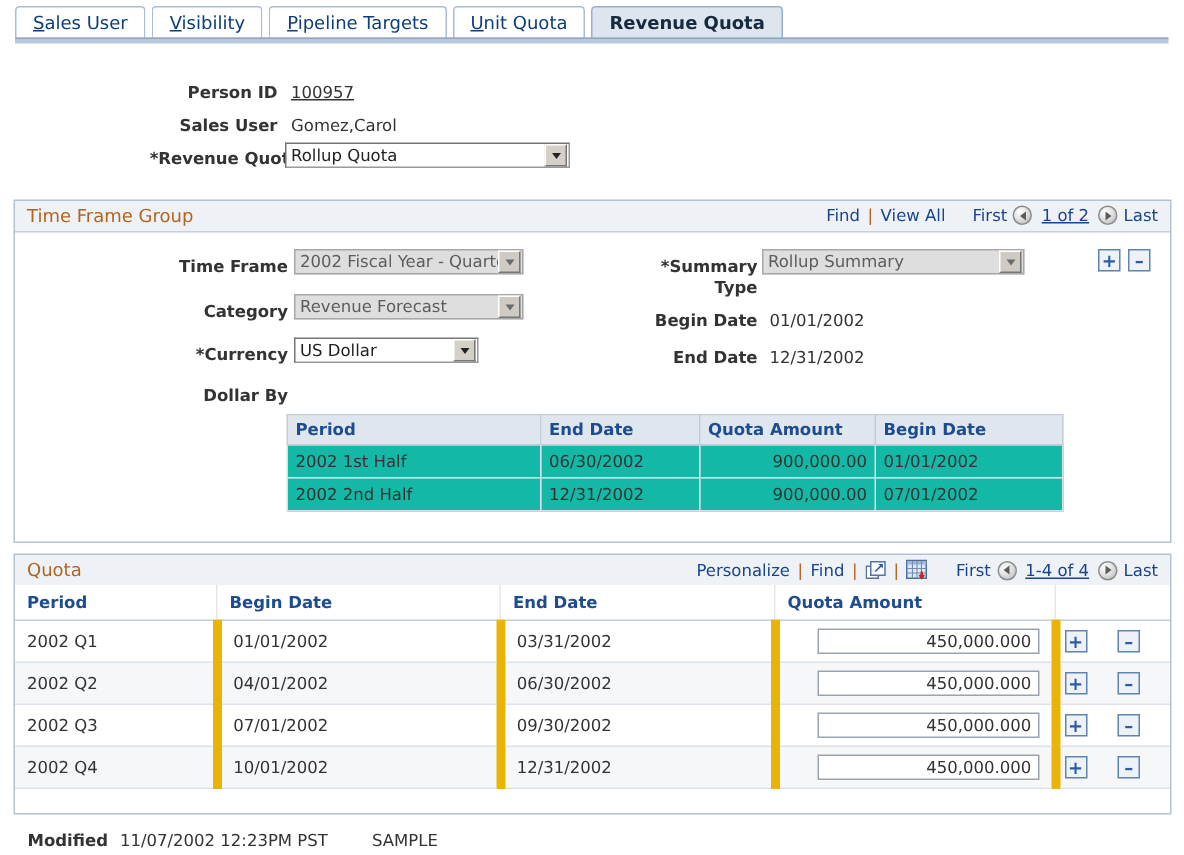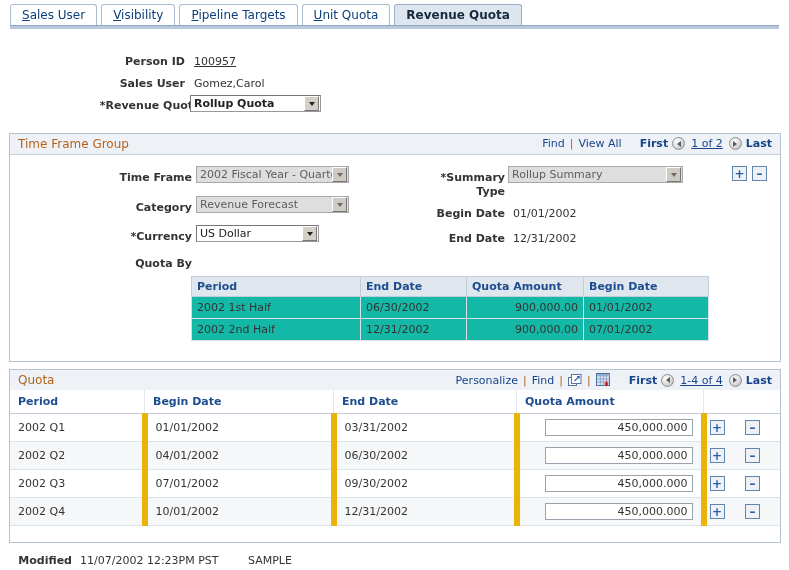--- a/index.html
+++ b/index.html
@@ -150,21 +150,21 @@
     right: 8px; top: 3px;
     display: flex;
     align-items: center;
     font-size: 11px;
     white-space: nowrap;
   }
   .lnk { color: #17458c; text-decoration: none; cursor: pointer; }
   .sep { color: #b4631c; margin: 0 5px; }
 
   .navgrp { display: flex; align-items: center; margin-left: 18px; color: #17458c; }
-  .navgrp .navtxt { color: #17458c; cursor: pointer; font-weight: bold; }
+  .navgrp .navtxt { color: #17458c; cursor: pointer; }
   .navgrp .navcount { color: #17458c; margin: 0 2px; text-decoration: underline; }
   .circ {
     width: 13px; height: 13px;
     border-radius: 50%;
     background: radial-gradient(circle at 35% 30%, #ffffff 0%, #e2e2e2 45%, #b4b4b4 100%);
     border: 1px solid #8d8d8d;
     box-sizing: border-box;
     display: inline-flex;
     align-items: center;
     justify-content: center;
@@ -296,21 +296,21 @@
       <div class="fvalue" style="left:194px; top:4px;text-decoration:underline;">100957</div>
     </div>
 
     <div class="frow" style="height:22px;">
       <div class="flabel" style="left:0; top:4px; width:185px;">Sales User</div>
       <div class="fvalue" style="left:194px; top:4px;">Gomez,Carol</div>
     </div>
 
     <div class="frow" style="height:24px;">
       <div class="flabel" style="left:0; top:4px; width:185px;margin-left:48px;">*Revenue Quota Type</div>
-      <div class="sel" style="left:190px; top:1px; width:131px;font-weight:bold;">
+      <div class="sel" style="left:190px; top:1px; width:190px;">
         <span class="seltext">Rollup Quota</span>
         <span class="arrow">
             <i></i>
           </span>
       </div>
     </div>
 
   </div>
 
   <div class="panel" style="left:9px; top:133px; width:772px; height:229px;">
@@ -358,21 +358,21 @@
     <div>
       <div class="flabel" style="left:0; top:95px; width:182px;">*Currency</div>
       <div class="sel" style="left:186px; top:91px; width:123px;">
         <span class="seltext">US Dollar</span>
         <span class="arrow">
             <i></i>
           </span>
       </div>
     </div>
 
-    <div class="flabel" style="left:0; top:122px; width:182px;">Quota By</div>
+    <div class="flabel" style="left:0; top:122px; width:182px;">Dollar By</div>
 
     <div>
       <div class="flabel" style="left:349px; top:36px; width:146px;">*Summary</div>
       <div class="flabel" style="left:349px; top:50px; width:146px;">Type</div>
       <div class="sel disabled" style="left:498px; top:32px; width:175px;">
         <span class="seltext">Rollup Summary</span>
         <span class="arrow">
             <i></i>
           </span>
       </div>

